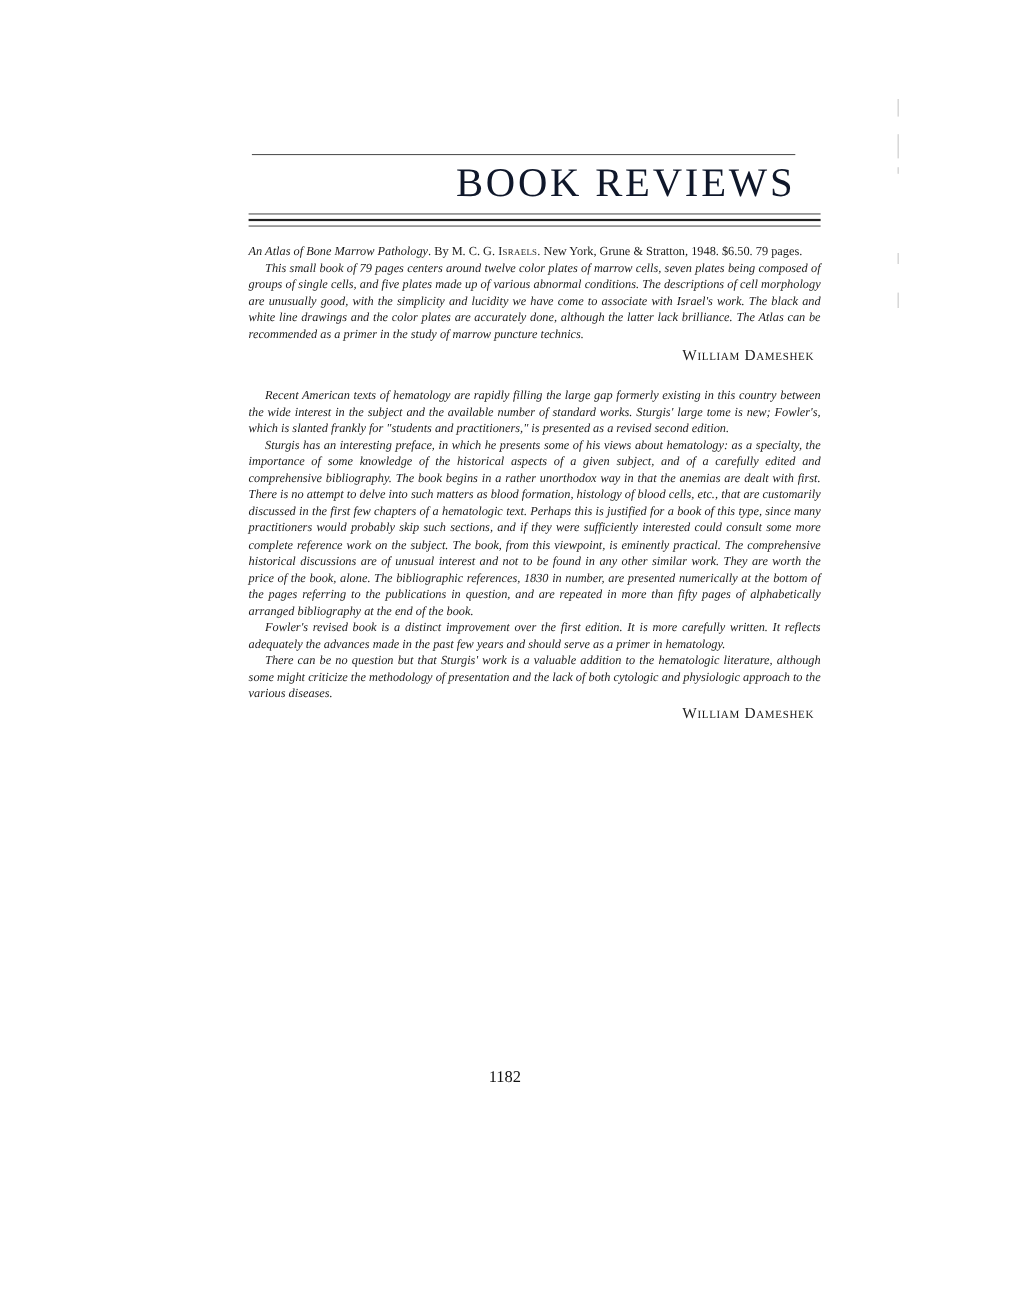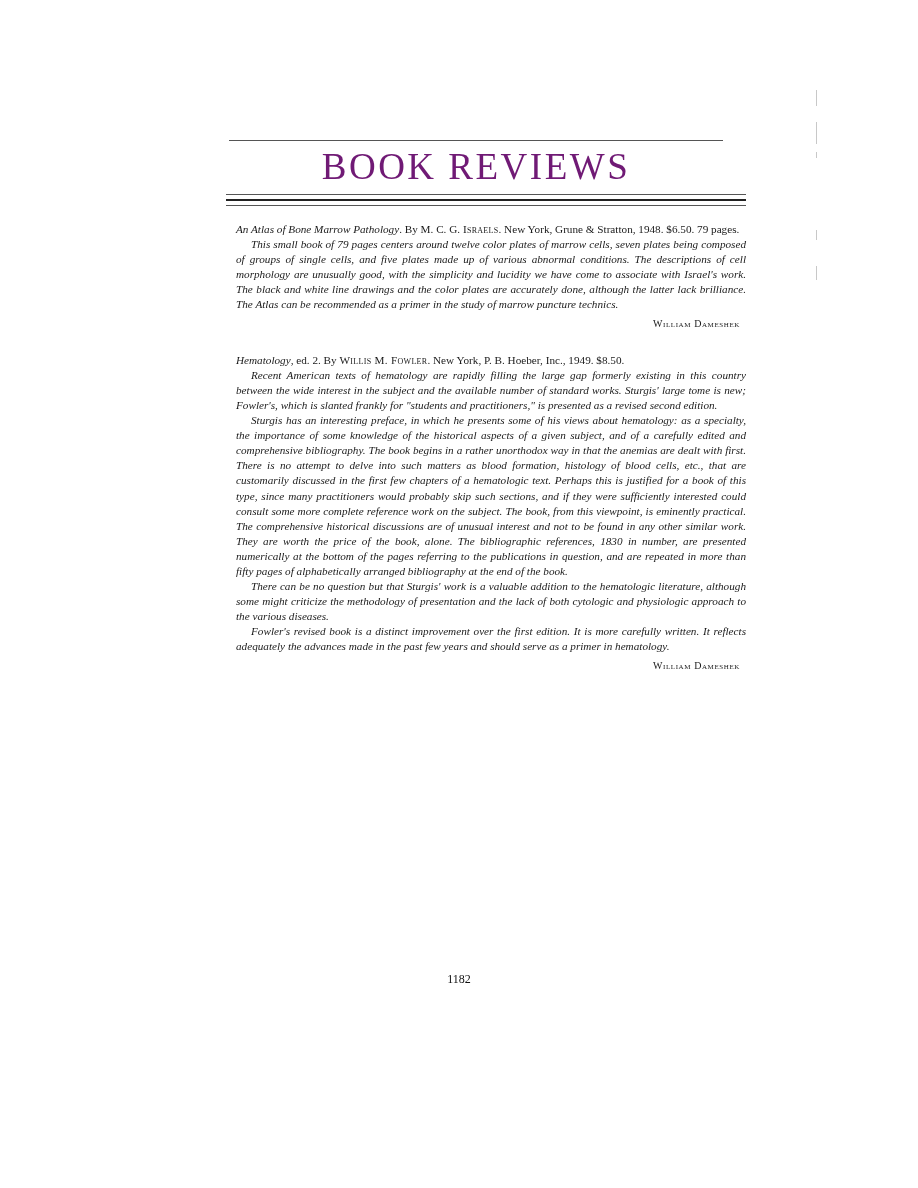--- a/index.html
+++ b/index.html
@@ -1,36 +1,36 @@
 <!DOCTYPE html>
 <html><head>
 <meta charset="utf-8">
 <style>
   html, body { margin: 0; padding: 0; background: #ffffff; }
   body { width: 918px; height: 1188px; position: relative; overflow: hidden;
          font-family: "Liberation Serif", "DejaVu Serif", serif; color: #1a1a1a; }
   .top-rule { position: absolute; left: 229px; top: 140px; width: 494px; height: 0;
               border-top: 1.3px solid #555; }
-  .title { position: absolute; left: 229px; top: 146px; width: 494px; text-align: center;
-           font-size: 37px; letter-spacing: 2.5px; color: #701a75; line-height: 42px; }
+  .title { position: absolute; left: 229px; top: 146px; width: 494px; text-align: right;
+           font-size: 37px; letter-spacing: 2.5px; color: #0f172a; line-height: 42px; }
   .rules { position: absolute; left: 226px; top: 194px; width: 520px; }
   .rules .r1 { border-top: 1.3px solid #555; margin-bottom: 4px; }
   .rules .r2 { border-top: 2.6px solid #222; margin-bottom: 4px; }
   .rules .r3 { border-top: 1.3px solid #555; }
   .content { position: absolute; left: 226px; top: 222px; width: 520px;
              font-size: 11.2px; line-height: 15.1px; text-align: justify; }
   .citation { text-indent: -15px; padding-left: 15px; margin: 0; }
   .citation .booktitle { font-style: italic; }
   .sc { font-variant: small-caps; letter-spacing: 0.3px; }
   p.body { margin: 0; text-indent: 15px; font-style: italic; }
   .signature { text-align: right; font-variant: small-caps; letter-spacing: 0.6px;
-               font-size: 10px; margin: 3px 6px 0 0; }
-  .review { margin-bottom: 22px; margin-left: 10px; }
+               font-size: 14px; margin: 3px 6px 0 0; }
+  .review { margin-bottom: 22px; }
   .page-number { position: absolute; left: 0; width: 918px; top: 972px; text-align: center;
-                 font-size: 12px; color: #111; }
+                 font-size: 15px; color: #111; }
   .edge-marks { position: absolute; left: 816px; top: 90px; width: 4px; height: 200px; }
   .edge-marks span { position: absolute; left: 0; width: 1px; background: #c8c8c8; }
 </style>
 </head>
 <body>
 
 <div class="top-rule"></div>
 <div class="title">BOOK REVIEWS</div>
 <div class="rules">
   <div class="r1"></div>
@@ -42,27 +42,24 @@
 
   <div class="review">
     <p class="citation">
       <span class="booktitle">An Atlas of Bone Marrow Pathology</span><span>. By M. C. G. </span><span class="sc">Israels</span><span>. New York, Grune &amp; Stratton, 1948. $6.50. 79 pages.</span>
     </p>
     <p class="body">This small book of 79 pages centers around twelve color plates of marrow cells, seven plates being composed of groups of single cells, and five plates made up of various abnormal conditions. The descriptions of cell morphology are unusually good, with the simplicity and lucidity we have come to associate with Israel's work. The black and white line drawings and the color plates are accurately done, although the latter lack brilliance. The Atlas can be recommended as a primer in the study of marrow puncture technics.</p>
     <div class="signature">William Dameshek</div>
   </div>
 
   <div class="review">
-    <p class="citation">
-      <span class="booktitle">Hematology</span><span>, ed. 2. By </span><span class="sc">Willis M. Fowler</span><span>. New York, P. B. Hoeber, Inc., 1949. $8.50.</span>
-    </p>
     <p class="body">Recent American texts of hematology are rapidly filling the large gap formerly existing in this country between the wide interest in the subject and the available number of standard works. Sturgis' large tome is new; Fowler's, which is slanted frankly for "students and practitioners," is presented as a revised second edition.</p>
     <p class="body">Sturgis has an interesting preface, in which he presents some of his views about hematology: as a specialty, the importance of some knowledge of the historical aspects of a given subject, and of a carefully edited and comprehensive bibliography. The book begins in a rather unorthodox way in that the anemias are dealt with first. There is no attempt to delve into such matters as blood formation, histology of blood cells, etc., that are customarily discussed in the first few chapters of a hematologic text. Perhaps this is justified for a book of this type, since many practitioners would probably skip such sections, and if they were sufficiently interested could consult some more complete reference work on the subject. The book, from this viewpoint, is eminently practical. The comprehensive historical discussions are of unusual interest and not to be found in any other similar work. They are worth the price of the book, alone. The bibliographic references, 1830 in number, are presented numerically at the bottom of the pages referring to the publications in question, and are repeated in more than fifty pages of alphabetically arranged bibliography at the end of the book.</p>
+    <p class="body">Fowler's revised book is a distinct improvement over the first edition. It is more carefully written. It reflects adequately the advances made in the past few years and should serve as a primer in hematology.</p>
     <p class="body">There can be no question but that Sturgis' work is a valuable addition to the hematologic literature, although some might criticize the methodology of presentation and the lack of both cytologic and physiologic approach to the various diseases.</p>
-    <p class="body">Fowler's revised book is a distinct improvement over the first edition. It is more carefully written. It reflects adequately the advances made in the past few years and should serve as a primer in hematology.</p>
     <div class="signature">William Dameshek</div>
   </div>
 
 </div>
 
 <div class="page-number">1182</div>
 
 <div class="edge-marks">
   <span style="top:0;height:16px"></span>
   <span style="top:32px;height:22px"></span>

